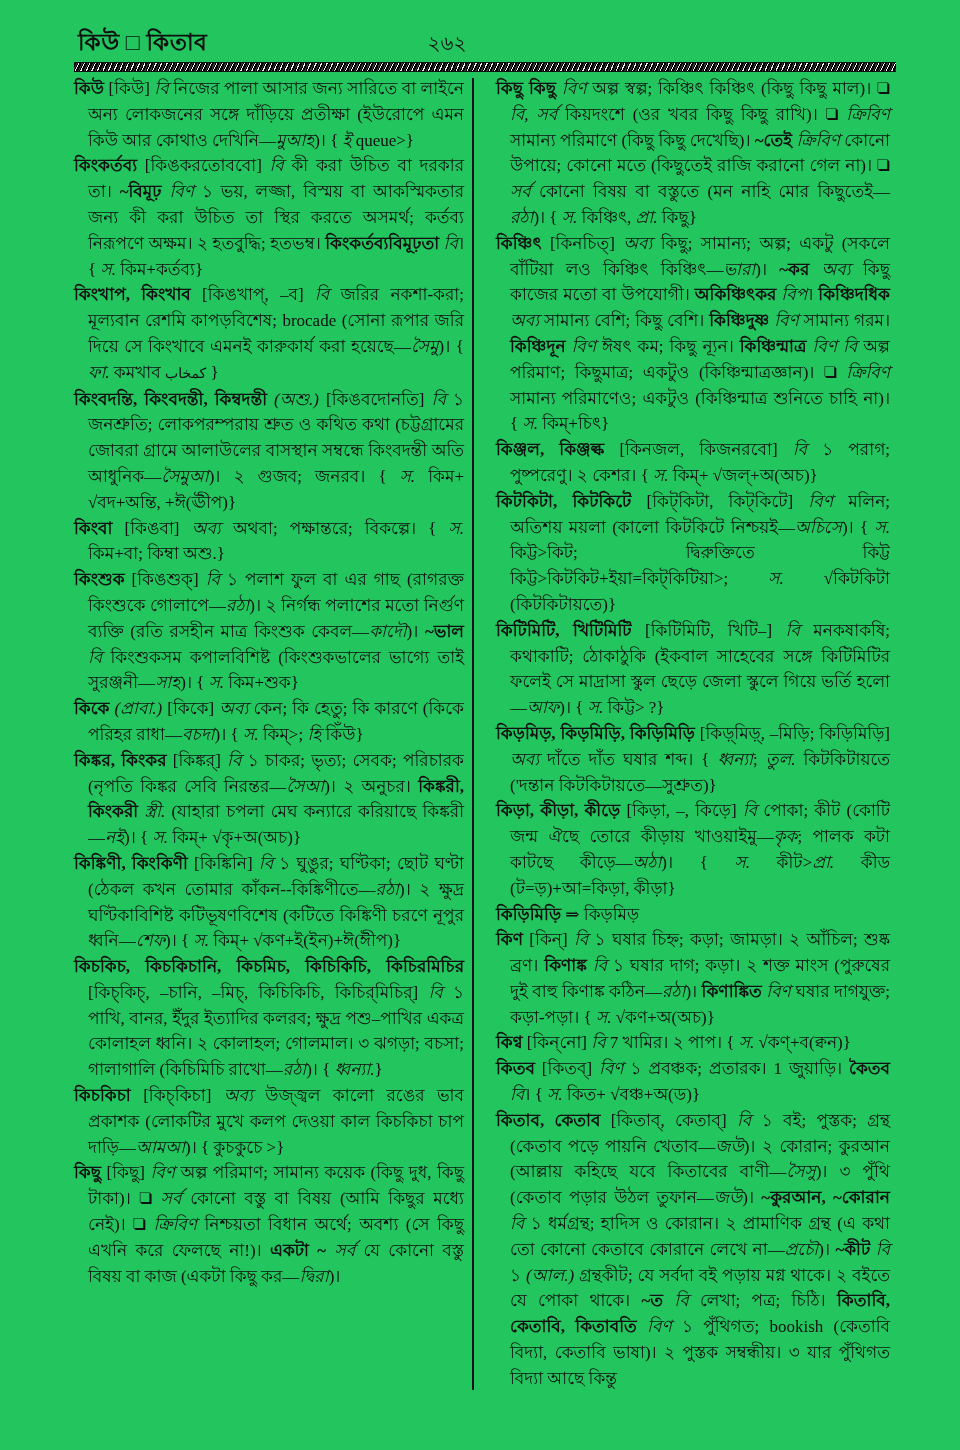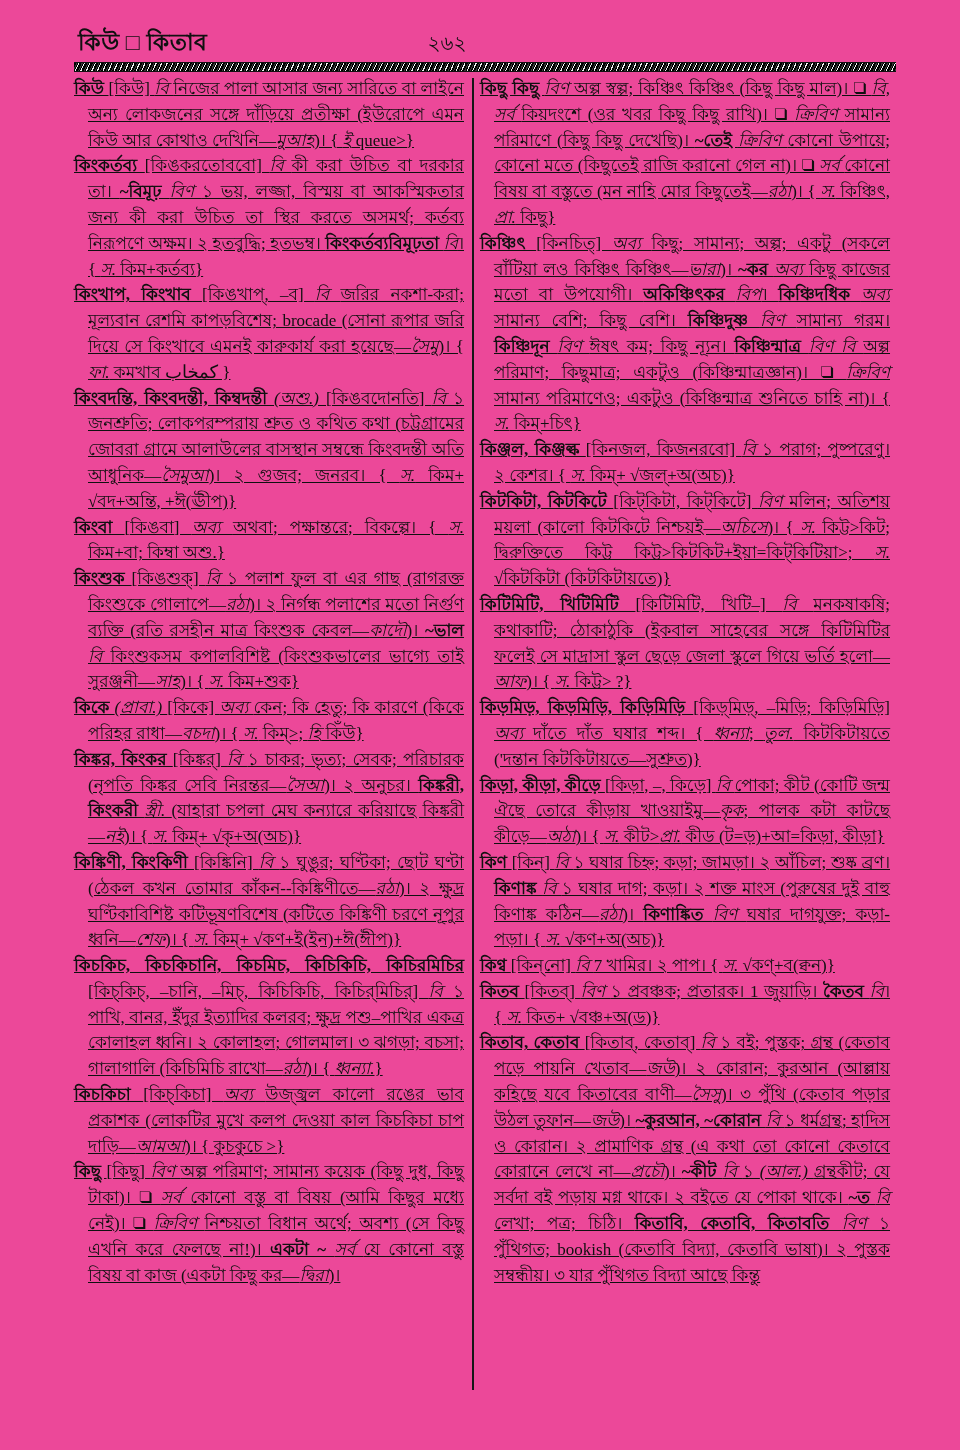--- a/index.html
+++ b/index.html
@@ -1,20 +1,20 @@
 <!DOCTYPE html>
 <html lang="bn"><head>
 <meta charset="utf-8">
 <style>
   html,body{margin:0;padding:0;}
   body{background:#e8e8e4;}
   .page{
     position:relative;
     width:960px;height:1450px;
-    background:#ec4899;
+    background:#22c55e;
     color:#101010;
     font-family:"Liberation Serif","DejaVu Serif",serif;
     overflow:hidden;
     box-sizing:border-box;
   }
   .header{
     position:absolute;top:24px;left:76px;right:62px;
     height:34px;
   }
   .header-title{
@@ -31,44 +31,43 @@
   .head-rule{
     position:absolute;top:62px;left:74px;width:822px;height:8px;
     background:
       repeating-linear-gradient(115deg,#000 0 2px,#3a3a3a 2px 3px,#000 3px 4px,#f2f2f2 4px 5px);
     border-top:1px solid #111;
     border-bottom:1px solid #111;
   }
   .columns{
     position:absolute;top:76px;left:74px;right:60px;bottom:56px;
     display:flex;
-    text-decoration:underline;
   }
   .col{
     box-sizing:border-box;
     font-size:17px;
     line-height:25.8px;
     text-align:justify;
   }
   .col-left{width:398px;padding-right:8px;}
   .col-divider{
     width:2px;background:#151515;
     margin-top:2px;
     height:1312px;
   }
-  .col-right{width:416px;padding-left:6px;}
+  .col-right{width:416px;padding-left:22px;}
   .entry{
     margin:0;
     padding-left:14px;
     text-indent:-14px;
   }
   .s-b{font-weight:bold;}
   .s-i{font-style:italic;}
   .s-n{}
-  .s-a{font-size:18px;}
+  .s-a{font-size:14px;}
 </style>
 </head>
 <body>
 
 <div class="page">
   <div class="header">
     <span class="header-title">কিউ □ কিতাব</span>
     <span class="page-number">২৬২</span>
   </div>
   <div class="head-rule"></div>
@@ -89,19 +88,20 @@
       </div>
     <div class="col-divider"></div>
     <div class="col col-right">
         <p class="entry"><span class="s-b">কিছু কিছু </span><span class="s-i">বিণ </span><span class="s-n">অল্প স্বল্প; কিঞ্চিৎ কিঞ্চিৎ (কিছু কিছু মাল)। ❑ </span><span class="s-i">বি, সর্ব </span><span class="s-n">কিয়দংশে (ওর খবর কিছু কিছু রাখি)। ❑ </span><span class="s-i">ক্রিবিণ </span><span class="s-n">সামান্য পরিমাণে (কিছু কিছু দেখেছি)। </span><span class="s-b">~তেই </span><span class="s-i">ক্রিবিণ </span><span class="s-n">কোনো উপায়ে; কোনো মতে (কিছুতেই রাজি করানো গেল না)। ❑ </span><span class="s-i">সর্ব </span><span class="s-n">কোনো বিষয় বা বস্তুতে (মন নাহি মোর কিছুতেই—</span><span class="s-i">রঠা</span><span class="s-n">)। { </span><span class="s-i">স.</span><span class="s-n"> কিঞ্চিৎ, </span><span class="s-i">প্রা.</span><span class="s-n"> কিছু}</span></p>
         <p class="entry"><span class="s-b">কিঞ্চিৎ </span><span class="s-n">[কিনচিত্] </span><span class="s-i">অব্য </span><span class="s-n">কিছু; সামান্য; অল্প; একটু (সকলে বাঁটিয়া লও কিঞ্চিৎ কিঞ্চিৎ—</span><span class="s-i">ভারা</span><span class="s-n">)। </span><span class="s-b">~কর </span><span class="s-i">অব্য </span><span class="s-n">কিছু কাজের মতো বা উপযোগী। </span><span class="s-b">অকিঞ্চিৎকর </span><span class="s-i">বিপ</span><span class="s-n">। </span><span class="s-b">কিঞ্চিদধিক </span><span class="s-i">অব্য </span><span class="s-n">সামান্য বেশি; কিছু বেশি। </span><span class="s-b">কিঞ্চিদুষ্ণ </span><span class="s-i">বিণ </span><span class="s-n">সামান্য গরম। </span><span class="s-b">কিঞ্চিদূন </span><span class="s-i">বিণ </span><span class="s-n">ঈষৎ কম; কিছু ন্যূন। </span><span class="s-b">কিঞ্চিন্মাত্র </span><span class="s-i">বিণ বি </span><span class="s-n">অল্প পরিমাণ; কিছুমাত্র; একটুও (কিঞ্চিন্মাত্রজ্ঞান)। ❑ </span><span class="s-i">ক্রিবিণ </span><span class="s-n">সামান্য পরিমাণেও; একটুও (কিঞ্চিন্মাত্র শুনিতে চাহি না)। { </span><span class="s-i">স.</span><span class="s-n"> কিম্+চিৎ}</span></p>
         <p class="entry"><span class="s-b">কিঞ্জল, কিঞ্জল্ক </span><span class="s-n">[কিনজল, কিজনরবো] </span><span class="s-i">বি </span><span class="s-n">১ পরাগ; পুষ্পরেণু। ২ কেশর। { </span><span class="s-i">স.</span><span class="s-n"> কিম্+ √জল্+অ(অচ)}</span></p>
         <p class="entry"><span class="s-b">কিটকিটা, কিটকিটে </span><span class="s-n">[কিট্‌কিটা, কিট্‌কিটে] </span><span class="s-i">বিণ </span><span class="s-n">মলিন; অতিশয় ময়লা (কালো কিটকিটে নিশ্চয়ই—</span><span class="s-i">অচিসে</span><span class="s-n">)। { </span><span class="s-i">স.</span><span class="s-n"> কিট্ট&gt;কিট; দ্বিরুক্তিতে কিট্ট কিট্ট&gt;কিটকিট+ইয়া=কিট্‌কিটিয়া&gt;; </span><span class="s-i">স.</span><span class="s-n"> √কিটকিটা (কিটকিটায়তে)}</span></p>
         <p class="entry"><span class="s-b">কিটিমিটি, খিটিমিটি </span><span class="s-n">[কিটিমিটি, খিটি–] </span><span class="s-i">বি </span><span class="s-n">মনকষাকষি; কথাকাটি; ঠোকাঠুকি (ইকবাল সাহেবের সঙ্গে কিটিমিটির ফলেই সে মাদ্রাসা স্কুল ছেড়ে জেলা স্কুলে গিয়ে ভর্তি হলো—</span><span class="s-i">আফ</span><span class="s-n">)। { </span><span class="s-i">স.</span><span class="s-n"> কিট্ট&gt; ?}</span></p>
         <p class="entry"><span class="s-b">কিড়মিড়, কিড়মিড়ি, কিড়িমিড়ি </span><span class="s-n">[কিড়্‌মিড়্, –মিড়ি; কিড়িমিড়ি] </span><span class="s-i">অব্য </span><span class="s-n">দাঁতে দাঁত ঘষার শব্দ। { </span><span class="s-i">ধ্বন্যা</span><span class="s-n">; </span><span class="s-i">তুল.</span><span class="s-n"> কিটকিটায়তে ('দন্তান কিটকিটায়তে—সুশ্রুত)}</span></p>
         <p class="entry"><span class="s-b">কিড়া, কীড়া, কীড়ে </span><span class="s-n">[কিড়া, –, কিড়ে] </span><span class="s-i">বি </span><span class="s-n">পোকা; কীট (কোটি জন্ম ঐছে তোরে কীড়ায় খাওয়াইমু—</span><span class="s-i">কৃক</span><span class="s-n">; পালক কটা কাটছে কীড়ে—</span><span class="s-i">অঠা</span><span class="s-n">)। { </span><span class="s-i">স.</span><span class="s-n"> কীট&gt;</span><span class="s-i">প্রা.</span><span class="s-n"> কীড (ট=ড়)+আ=কিড়া, কীড়া}</span></p>
+        <p class="entry"><span class="s-b">কিড়িমিড়ি </span><span class="s-n">⇒ কিড়মিড়</span></p>
         <p class="entry"><span class="s-b">কিণ </span><span class="s-n">[কিন্] </span><span class="s-i">বি </span><span class="s-n">১ ঘষার চিহ্ন; কড়া; জামড়া। ২ আঁচিল; শুষ্ক ব্রণ। </span><span class="s-b">কিণাঙ্ক </span><span class="s-i">বি </span><span class="s-n">১ ঘষার দাগ; কড়া। ২ শক্ত মাংস (পুরুষের দুই বাহু কিণাঙ্ক কঠিন—</span><span class="s-i">রঠা</span><span class="s-n">)। </span><span class="s-b">কিণাঙ্কিত </span><span class="s-i">বিণ </span><span class="s-n">ঘষার দাগযুক্ত; কড়া-পড়া। { </span><span class="s-i">স.</span><span class="s-n"> √কণ+অ(অচ)}</span></p>
         <p class="entry"><span class="s-b">কিণ্ব </span><span class="s-n">[কিন্‌নো] </span><span class="s-i">বি </span><span class="s-n">7 খামির। ২ পাপ। { </span><span class="s-i">স.</span><span class="s-n"> √কণ্+ব(ক্বন)}</span></p>
         <p class="entry"><span class="s-b">কিতব </span><span class="s-n">[কিতব্] </span><span class="s-i">বিণ </span><span class="s-n">১ প্রবঞ্চক; প্রতারক। 1 জুয়াড়ি। </span><span class="s-b">কৈতব </span><span class="s-i">বি</span><span class="s-n">। { </span><span class="s-i">স.</span><span class="s-n"> কিত+ √বঞ্চ+অ(ড)}</span></p>
         <p class="entry"><span class="s-b">কিতাব, কেতাব </span><span class="s-n">[কিতাব্, কেতাব্] </span><span class="s-i">বি </span><span class="s-n">১ বই; পুস্তক; গ্রন্থ (কেতাব পড়ে পায়নি খেতাব—</span><span class="s-i">জউ</span><span class="s-n">)। ২ কোরান; কুরআন (আল্লায় কহিছে যবে কিতাবের বাণী—</span><span class="s-i">সৈসু</span><span class="s-n">)। ৩ পুঁথি (কেতাব পড়ার উঠল তুফান—</span><span class="s-i">জউ</span><span class="s-n">)। </span><span class="s-b">~কুরআন, ~কোরান </span><span class="s-i">বি </span><span class="s-n">১ ধর্মগ্রন্থ; হাদিস ও কোরান। ২ প্রামাণিক গ্রন্থ (এ কথা তো কোনো কেতাবে কোরানে লেখে না—</span><span class="s-i">প্রচৌ</span><span class="s-n">)। </span><span class="s-b">~কীট </span><span class="s-i">বি </span><span class="s-n">১ </span><span class="s-i">(আল.) </span><span class="s-n">গ্রন্থকীট; যে সর্বদা বই পড়ায় মগ্ন থাকে। ২ বইতে যে পোকা থাকে। </span><span class="s-b">~ত </span><span class="s-i">বি </span><span class="s-n">লেখা; পত্র; চিঠি। </span><span class="s-b">কিতাবি, কেতাবি, কিতাবতি </span><span class="s-i">বিণ </span><span class="s-n">১ পুঁথিগত; bookish (কেতাবি বিদ্যা, কেতাবি ভাষা)। ২ পুস্তক সম্বন্ধীয়। ৩ যার পুঁথিগত বিদ্যা আছে কিন্তু</span></p>
       </div>
   </div>
 </div>
 
 </body></html>

